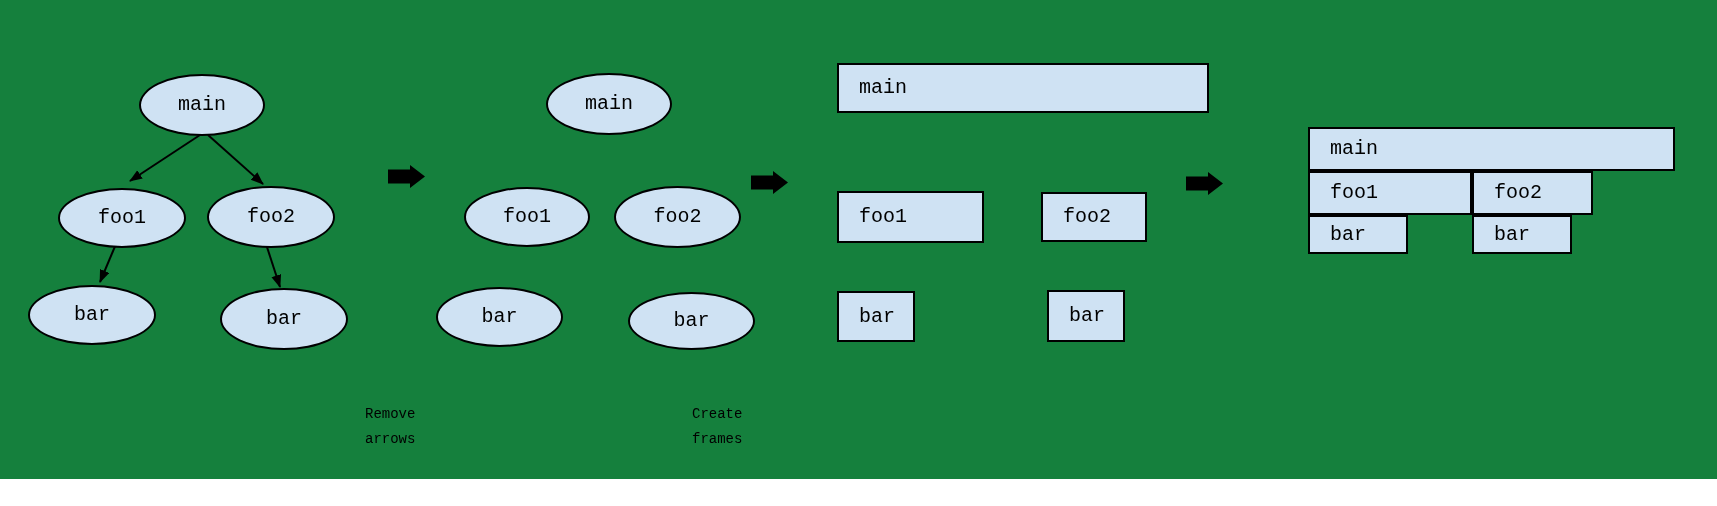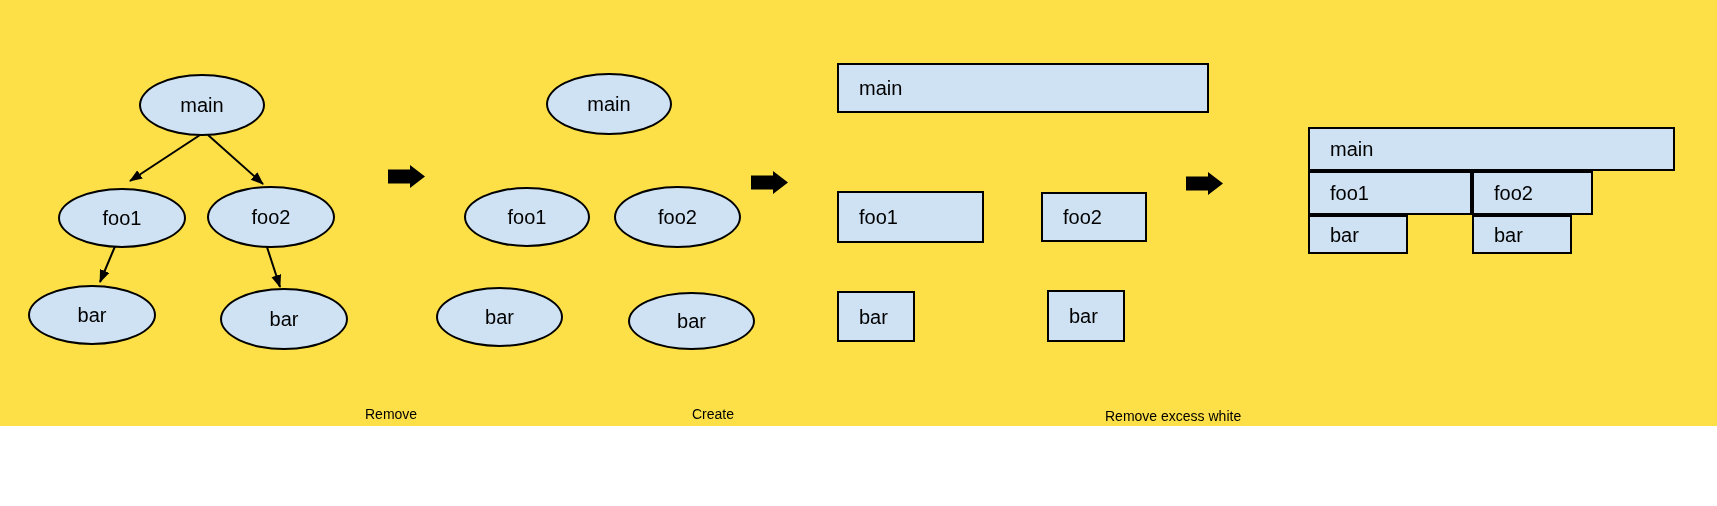--- a/index.html
+++ b/index.html
@@ -1,21 +1,21 @@
 <!DOCTYPE html>
 <html><head>
 <meta charset="utf-8">
 <style>
   html, body { margin: 0; padding: 0; background: #ffffff; }
   .canvas {
     position: relative;
     width: 1717px;
-    height: 426px;
-    background: #fde047;
-    font-family: Liberation Sans, sans-serif;
+    height: 479px;
+    background: #15803d;
+    font-family: Liberation Mono, monospace;
     color: #000000;
     overflow: hidden;
   }
   .overlay {
     position: absolute;
     left: 0; top: 0;
     width: 1717px; height: 506px;
   }
   .node {
     position: absolute;
@@ -158,16 +158,14 @@
     <span>bar</span>
   </div>
   <div class="node frame thin g4-bar2">
     <span>bar</span>
   </div>
 
   <div class="caption c1">Remove
 arrows</div>
   <div class="caption c2">Create
 frames</div>
-  <div class="caption c3">Remove excess white
-space and left-align</div>
 
 </div>
 
 </body></html>

